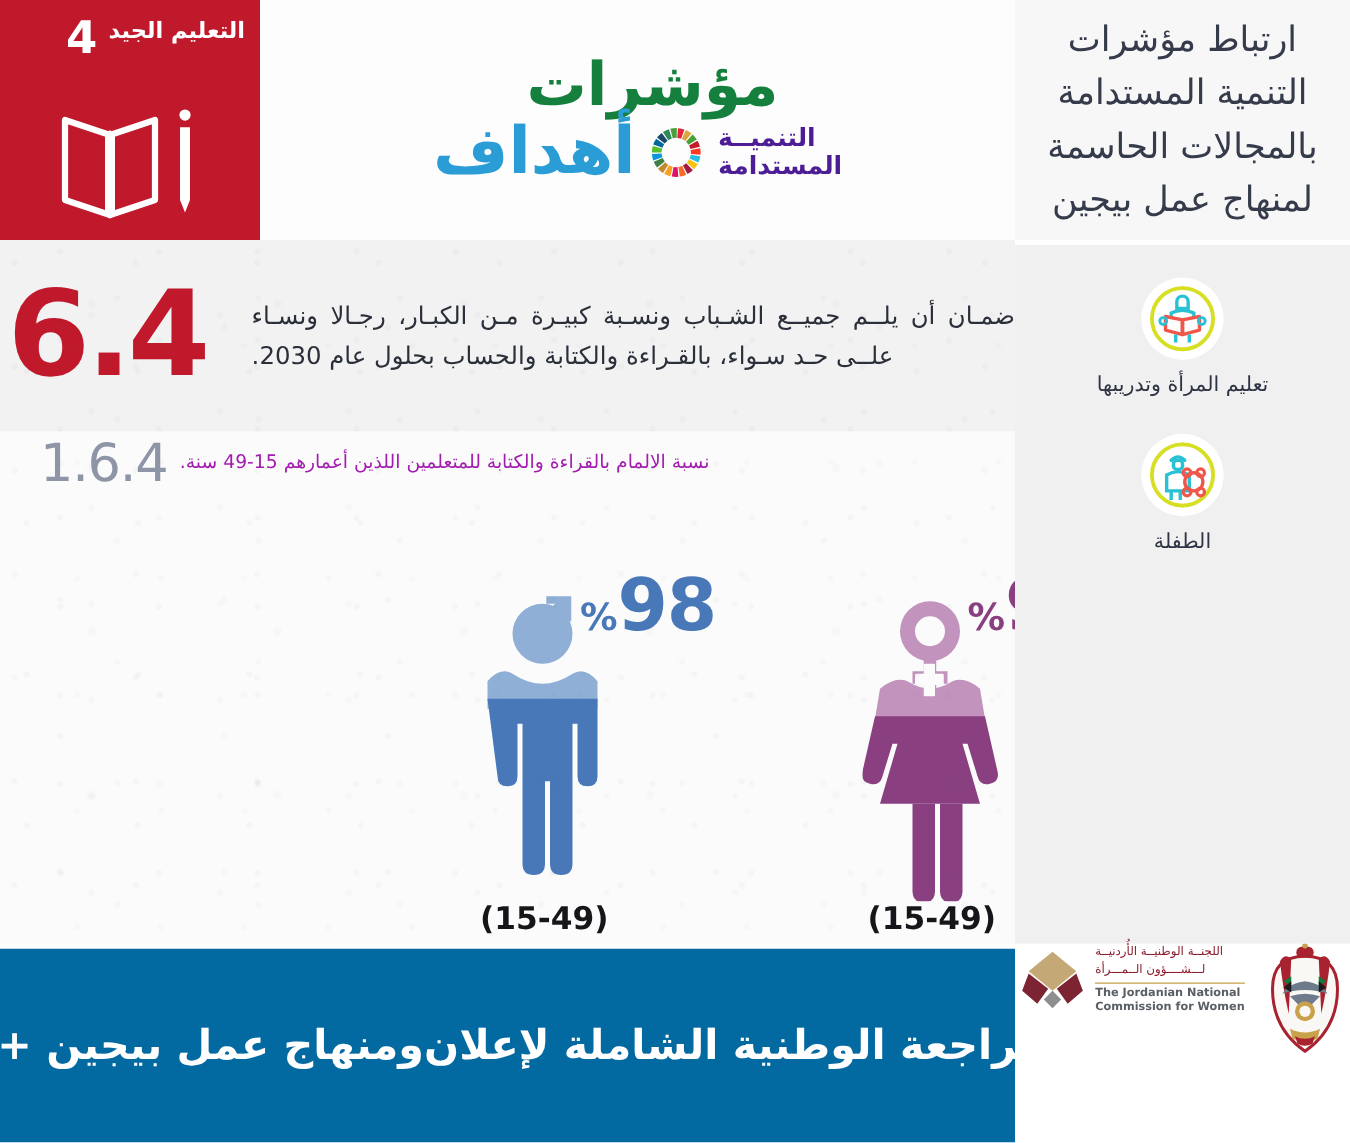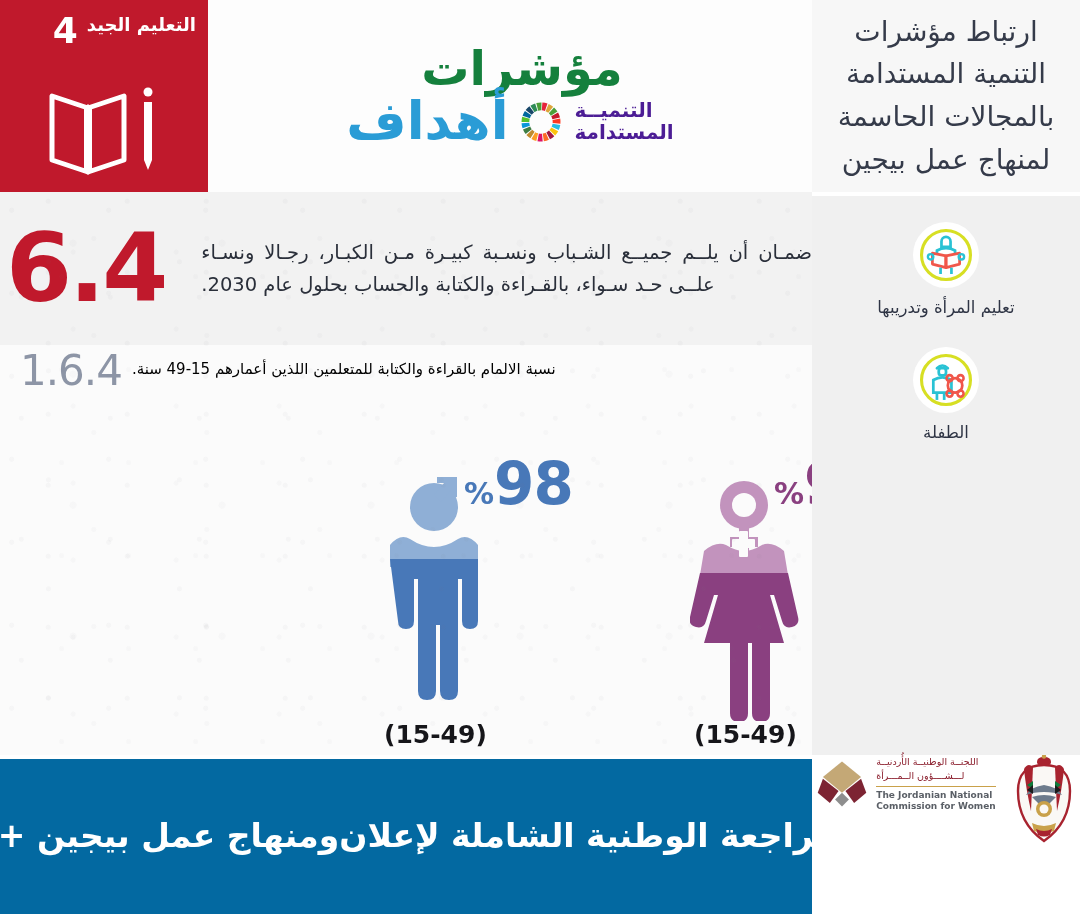--- a/index.html
+++ b/index.html
@@ -137,24 +137,24 @@
     padding-left: 22px; flex: 1;
   }
 
   #indicator-row {
     position: absolute; left: 0; top: 153px; width: 812px; height: 52px;
     display: flex; flex-direction: row-reverse; align-items: center;
     gap: 10px; padding-left: 20px;
   }
   #indicator-num {
     color: #8d95a6; font-size: 42px; font-weight: 500;
-    line-height: 1; direction: ltr; letter-spacing: -1px;
+    line-height: 1; direction: ltr; letter-spacing: -1px; margin-left: 12px;
   }
   #indicator-text {
-    color: #000000; font-size: 15px; line-height: 1.3;
+    color: #a21caf; font-size: 15px; line-height: 1.3;
     padding-bottom: 2px;
   }
 
   
   #figures {
     position: absolute; left: 0; top: 205px; width: 812px; height: 358px;
   }
   .fig {
     position: absolute; bottom: 0; width: 300px; height: 300px;
   }

